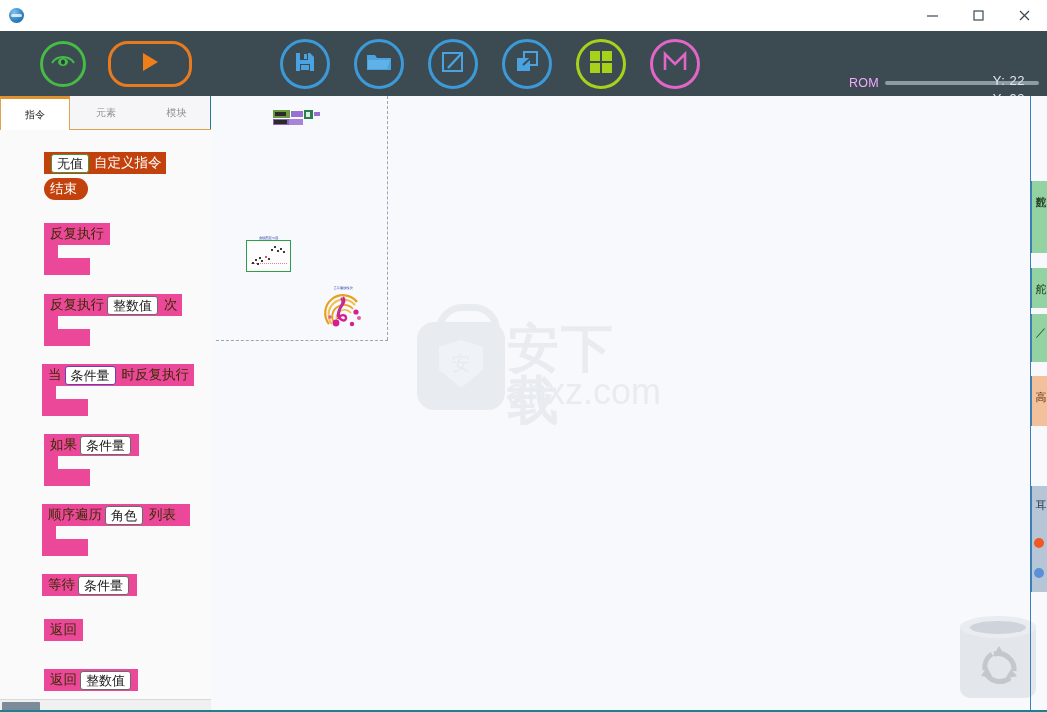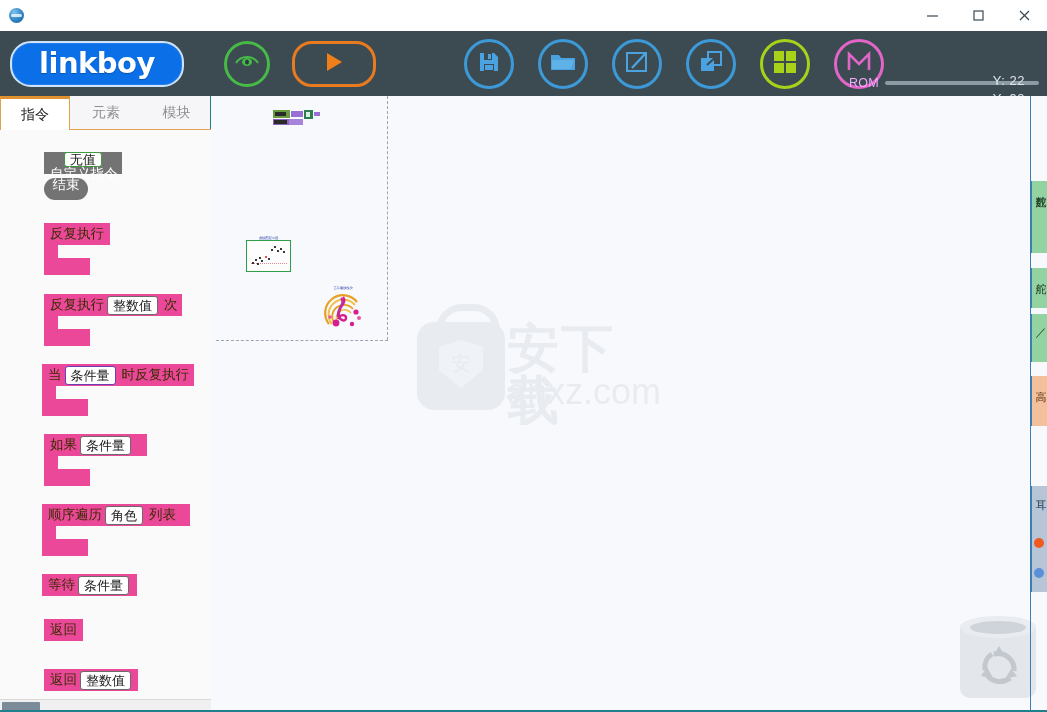--- a/index.html
+++ b/index.html
@@ -81,21 +81,21 @@
   }
 
   
   .palette{
     position:absolute;left:0;top:96px;width:211px;height:616px;
     background:#f6f6f8;border-right:1px solid #1f7f8c;box-sizing:border-box;
   }
   .tabs{position:absolute;left:0;top:0;width:211px;height:34px;display:flex;}
   .tab{
     height:34px;display:flex;align-items:center;justify-content:center;
-    font-size:14px;color:#8f8f8f;box-sizing:border-box;position:relative;text-align:center;
+    font-size:10px;color:#8f8f8f;box-sizing:border-box;position:relative;text-align:center;
   }
   .tab.t0{width:70px;}
   .tab.t1{width:72px;font-family:Liberation Serif, serif;}
   .tab.t2{width:69px;}
   .tab.active{
     color:#1a1a1a;background:#ffffff;
     border-top:3px solid #e0922f;border-left:1px solid #e0a24f;border-right:1px solid #e0a24f;
     z-index:2;
   }
   .tabs-underline{
@@ -104,21 +104,21 @@
   .palette-body{
     position:absolute;left:0;top:34px;width:211px;height:571px;overflow:hidden;background:#fafafa;
   }
 
   .blk{position:absolute;font-size:13.5px;color:#2b2b2b;white-space:nowrap;}
   .brow{display:flex;align-items:center;height:22px;}
   .bseg{
     height:22px;display:flex;align-items:center;padding:0 6px;box-sizing:border-box;
     line-height:1;
   }
-  .purple{background:#737373;color:#ffffff;flex-direction:column;}
+  .purple{background:#c2410c;color:#ffffff;}
   .gold{background:#ec4899;color:#3a2c00;}
   .mouth{position:relative;}
   .mouth .arm{width:16px;height:14px;}
   .mouth .bottom{width:55px;height:18px;}
   .inputchip{
     display:inline-flex;align-items:center;height:19px;padding:0 5px;
     background:#ffffff;border:1px solid #6b6b6b;border-radius:3px;
     color:#1a1a1a;font-size:13px;margin:0 3px;box-sizing:border-box;
   }
   .inputchip.greenb{border-color:#3f9a3f;}
@@ -242,23 +242,20 @@
         <svg width="13" height="13" viewBox="0 0 13 13">
             <line x1="2" y1="2" x2="11" y2="11" stroke="#3a4a55" stroke-width="1.2"></line>
             <line x1="11" y1="2" x2="2" y2="11" stroke="#3a4a55" stroke-width="1.2"></line>
           </svg>
       </div>
     </div>
   </div>
 
   <div class="toolbar">
 
-    <div class="logo">
-      <span>linkboy</span>
-    </div>
 
     <div class="circ eyebtn">
       <span>
         <svg width="24" height="16" viewBox="0 0 24 16">
           <path d="M1 9 C6 1,18 1,23 9" fill="none" stroke="#46bb46" stroke-width="2"></path>
           <ellipse cx="12" cy="8" rx="5" ry="4" fill="#46bb46"></ellipse>
           <ellipse cx="12" cy="8" rx="2" ry="2.6" fill="#2b3940"></ellipse>
         </svg>
       </span>
     </div>
@@ -406,21 +403,21 @@
           </div>
         </div>
         <div class="mouth">
           <div class="bseg gold arm" style="width:14px;height:13px;"></div>
           <div class="bseg gold bottom" style="width:46px;height:17px;"></div>
         </div>
       </div>
 
       <div class="blk" style="left:44px;top:304px;">
         <div class="brow">
-          <div class="bseg gold" style="padding-right:13px;">
+          <div class="bseg gold" style="padding-right:5px;">
             <span>如果</span>
             <span class="inputchip">条件量</span>
           </div>
         </div>
         <div class="mouth">
           <div class="bseg gold arm" style="width:14px;height:13px;"></div>
           <div class="bseg gold bottom" style="width:46px;height:17px;"></div>
         </div>
       </div>
 

